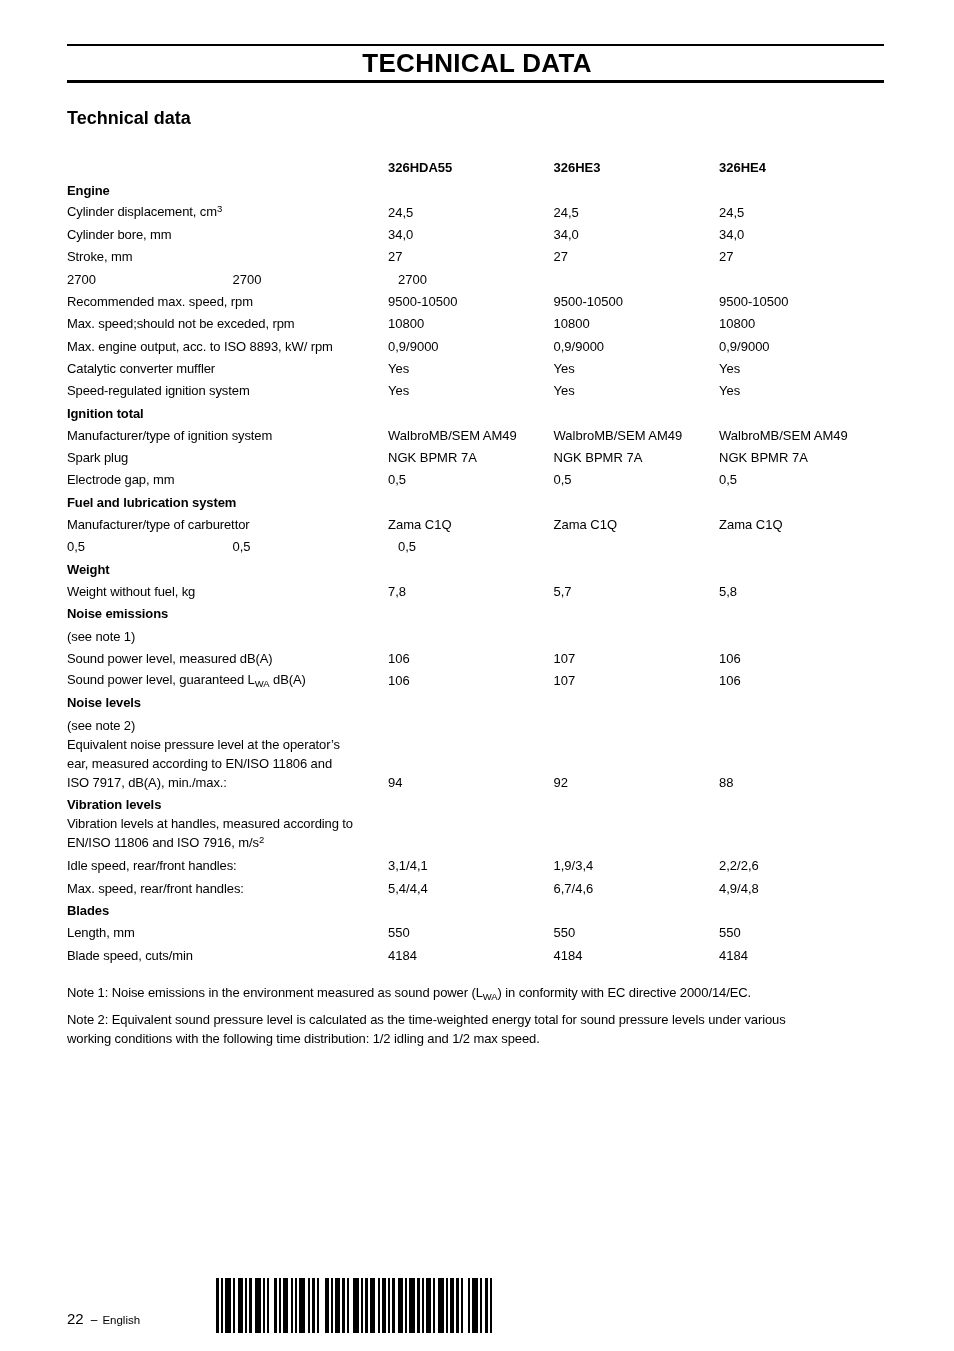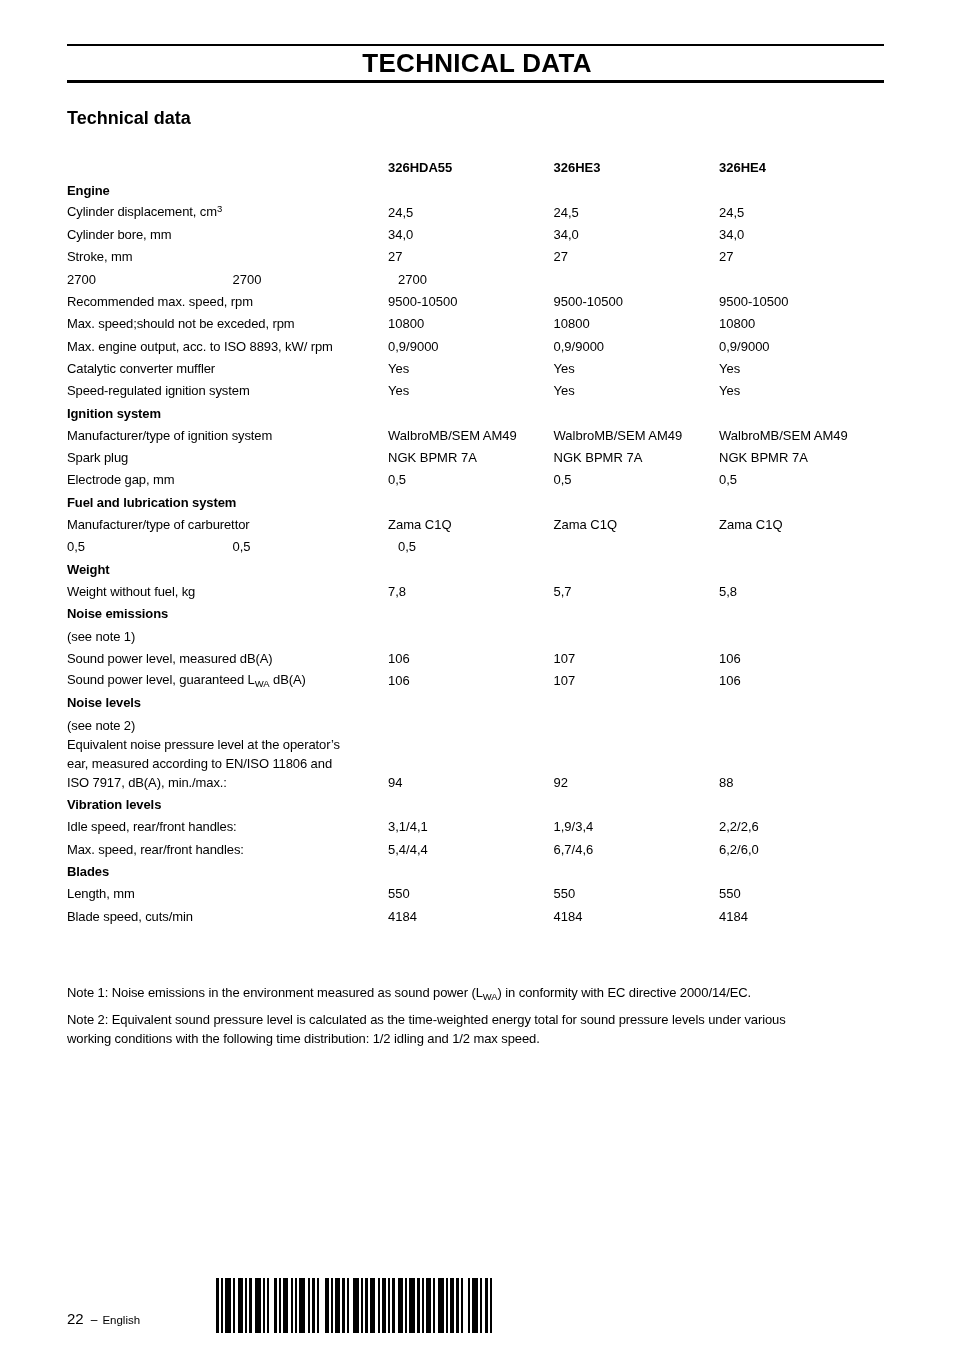--- a/index.html
+++ b/index.html
@@ -142,21 +142,21 @@
         <div class="t-cell">Yes</div>
         <div class="t-cell">Yes</div>
       </div>
       <div class="t-row">
         <div class="t-label">Speed-regulated ignition system</div>
         <div class="t-cell">Yes</div>
         <div class="t-cell">Yes</div>
         <div class="t-cell">Yes</div>
       </div>
       <div class="t-row">
-        <div class="t-label t-section">Ignition system</div>
+        <div class="t-label t-section">Ignition total</div>
       </div>
       <div class="t-row">
         <div class="t-label">Manufacturer/type of ignition system</div>
         <div class="t-cell">WalbroMB/SEM AM49</div>
         <div class="t-cell">WalbroMB/SEM AM49</div>
         <div class="t-cell">WalbroMB/SEM AM49</div>
       </div>
       <div class="t-row">
         <div class="t-label">Spark plug</div>
         <div class="t-cell">NGK BPMR 7A</div>
@@ -227,30 +227,37 @@
 ear, measured according to EN/ISO 11806 and
 ISO 7917, dB(A), min./max.:</div>
         <div class="t-cell">94</div>
         <div class="t-cell">92</div>
         <div class="t-cell">88</div>
       </div>
       <div class="t-row">
         <div class="t-label t-section">Vibration levels</div>
       </div>
       <div class="t-row">
+        <div class="t-label"><span>Vibration levels at handles, measured according to
+EN/ISO 11806 and ISO 7916, m/s</span><span class="sup">2</span></div>
+        <div class="t-cell"></div>
+        <div class="t-cell"></div>
+        <div class="t-cell"></div>
+      </div>
+      <div class="t-row">
         <div class="t-label">Idle speed, rear/front handles:</div>
         <div class="t-cell">3,1/4,1</div>
         <div class="t-cell">1,9/3,4</div>
         <div class="t-cell">2,2/2,6</div>
       </div>
       <div class="t-row">
         <div class="t-label">Max. speed, rear/front handles:</div>
         <div class="t-cell">5,4/4,4</div>
         <div class="t-cell">6,7/4,6</div>
-        <div class="t-cell">6,2/6,0</div>
+        <div class="t-cell">4,9/4,8</div>
       </div>
       <div class="t-row">
         <div class="t-label t-section">Blades</div>
       </div>
       <div class="t-row">
         <div class="t-label">Length, mm</div>
         <div class="t-cell">550</div>
         <div class="t-cell">550</div>
         <div class="t-cell">550</div>
       </div>

